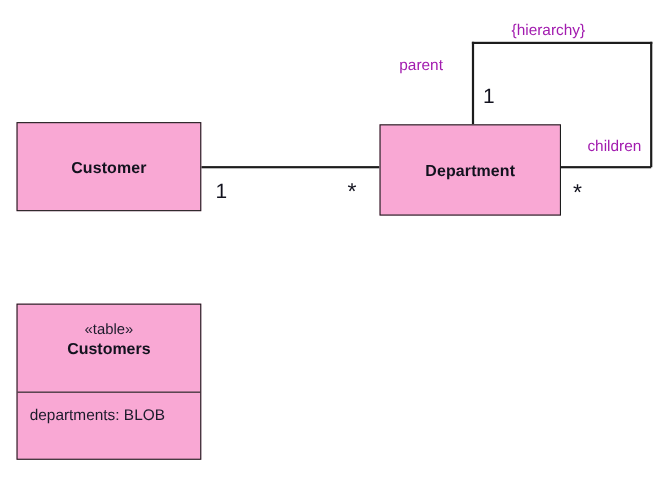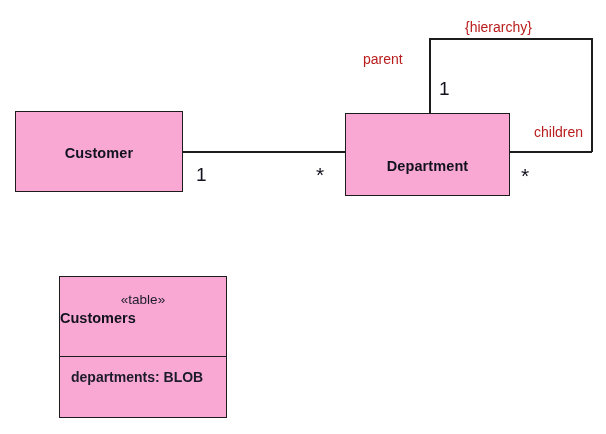--- a/index.html
+++ b/index.html
@@ -43,28 +43,27 @@
   .class-customer .uml-box-title {
     top: 33px;
   }
   .class-department {
     left: 345px;
     top: 113px;
     width: 165px;
     height: 83px;
   }
   .class-department .uml-box-title {
-    top: 44px;
+    top: 34px;
   }
   .table-customers {
     left: 15px;
     top: 276px;
     width: 168px;
     height: 142px;
-    margin-left: 44px;
   }
   .table-compartment-divider {
     position: absolute;
     left: 0;
     top: 79px;
     width: 100%;
     height: 0;
     border-top: 1.6px solid #1c1c1c;
   }
   .stereotype {
@@ -73,30 +72,31 @@
     top: 15px;
     text-align: center;
     font-size: 13.5px;
     font-weight: normal;
     color: #1b1b2b;
   }
   .table-name {
     position: absolute;
     width: 100%;
     top: 33px;
+    text-align: center;
     font-size: 14.5px;
     font-weight: bold;
     color: #12121e;
   }
   .attribute-text {
     position: absolute;
     left: 11px;
     top: 92px;
     font-size: 14px;
-    font-weight: bold;
+    font-weight: normal;
     color: #1b1b2b;
     white-space: nowrap;
   }
   .assoc-line {
     position: absolute;
     background: #1c1c1c;
     z-index: 1;
   }
   .assoc-h {
     height: 1.6px;
@@ -127,21 +127,21 @@
   .line-hier-in {
     left: 510px;
     top: 151px;
     width: 82px;
   }
   .annot {
     position: absolute;
     font-size: 14px;
     font-weight: normal;
     white-space: nowrap;
-    color: #b91c1c;
+    color: #a21caf;
     z-index: 4;
   }
   .mult {
     position: absolute;
     font-size: 19px;
     font-weight: normal;
     line-height: 1;
     white-space: nowrap;
     color: #12121e;
     z-index: 4;

